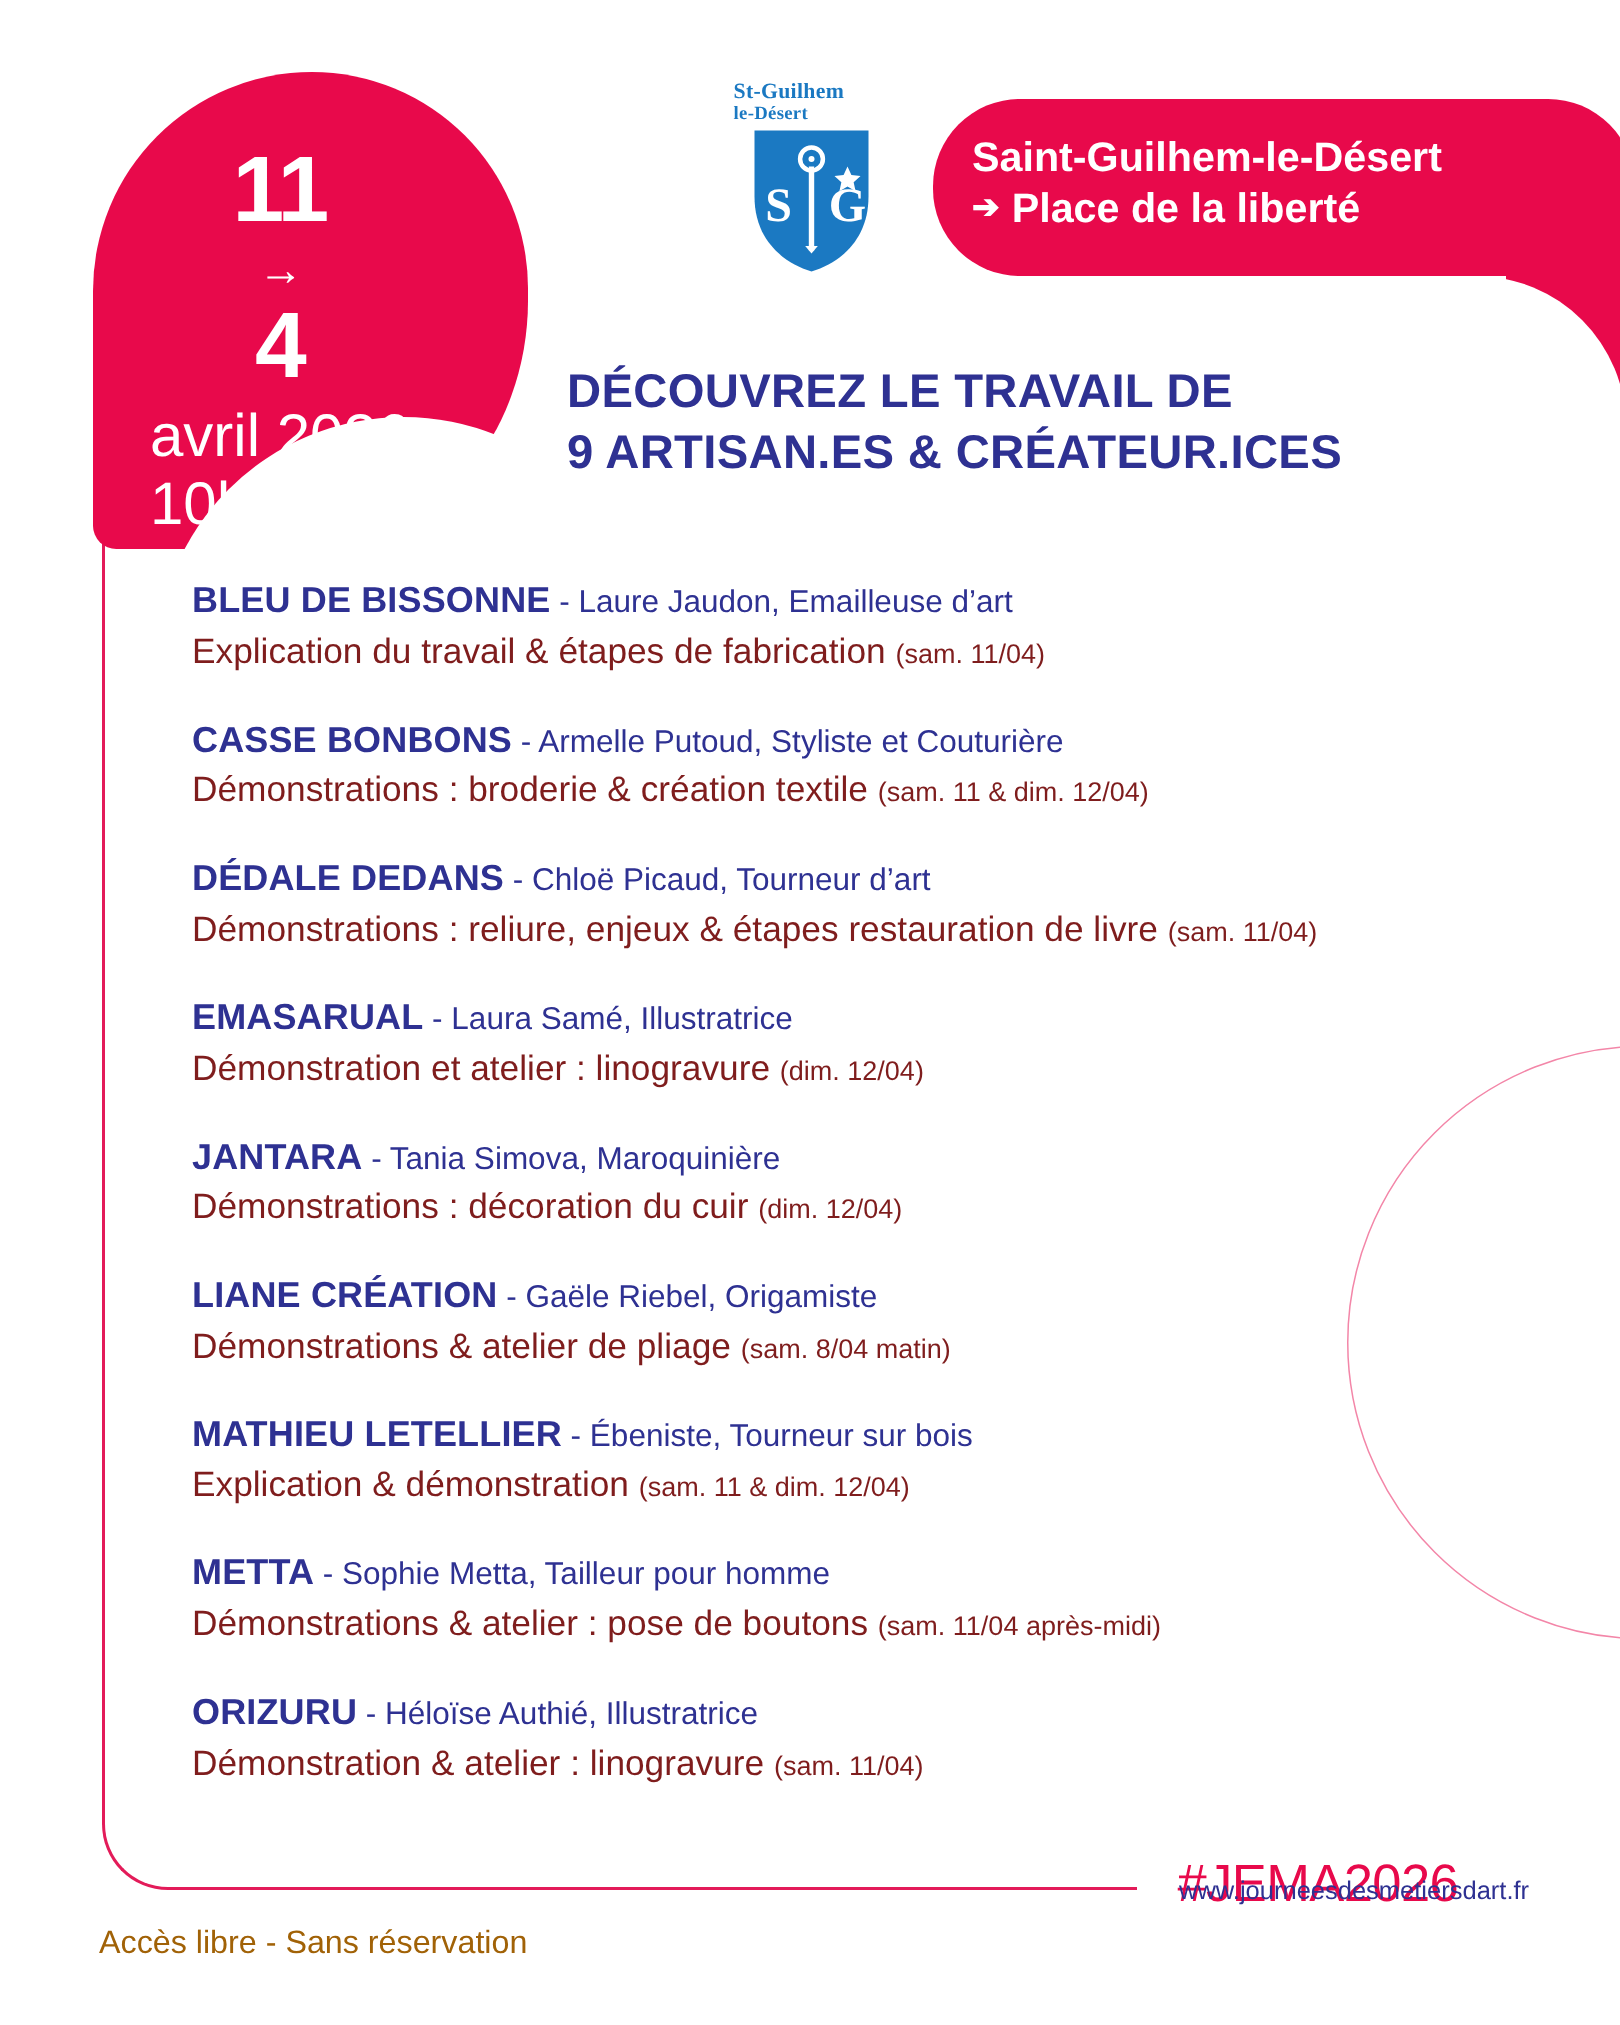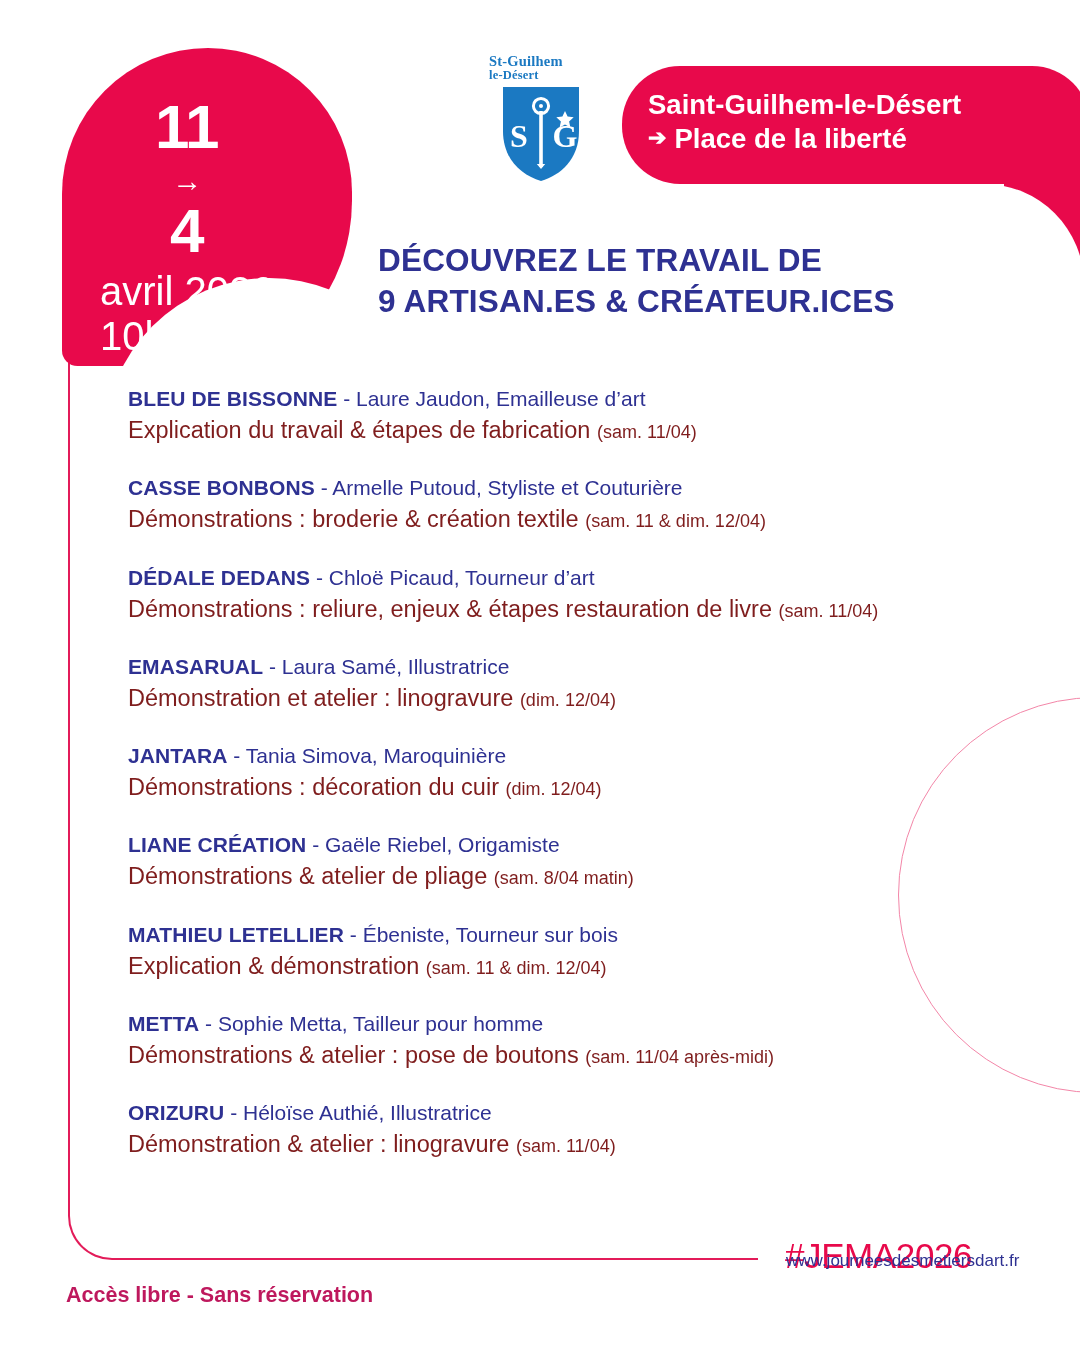--- a/index.html
+++ b/index.html
@@ -203,21 +203,21 @@
   }
   .entry:last-child { margin-bottom: 0; }
   .entry-line1 {
     color: #2E3192;
     font-size: 21.5px;
     line-height: 1.36;
     white-space: nowrap;
   }
   .entry-name {
     font-weight: 700;
-    font-size: 21px;
+    font-size: 24px;
     letter-spacing: 0.1px;
   }
   .entry-person {
     font-weight: 400;
     font-size: 21px;
   }
   .entry-line2 {
     color: #7f1d1d;
     font-size: 23.5px;
     font-weight: 400;
@@ -228,23 +228,23 @@
   .entry-when {
     font-size: 18px;
     font-weight: 400;
   }
 
   
   .footer-access {
     position: absolute;
     left: 66px;
     top: 1283px;
-    color: #be185d;
+    color: #a16207;
     font-size: 21.5px;
-    font-weight: 700;
+    font-weight: 400;
     z-index: 6;
     white-space: nowrap;
   }
   .footer-hashtag {
     position: absolute;
     left: 785px;
     top: 1236px;
     color: #E8094B;
     font-size: 35px;
     font-weight: 400;

